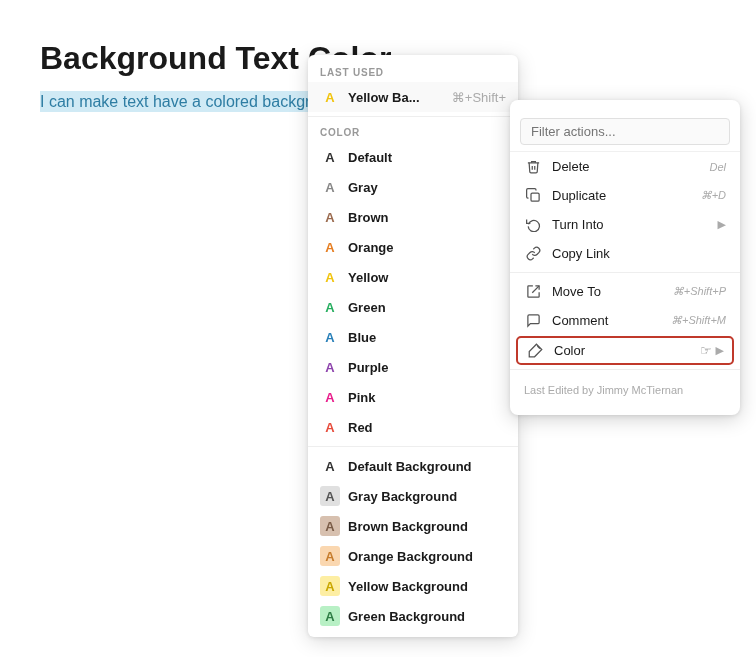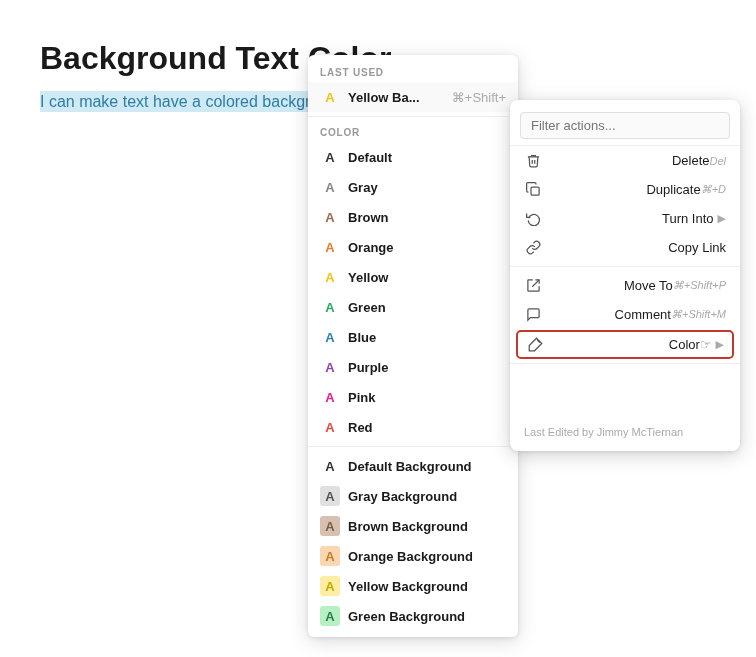--- a/index.html
+++ b/index.html
@@ -105,21 +105,21 @@
     
     .context-menu {
       position: absolute;
       top: 100px;
       left: 510px;
       width: 230px;
       background: #fff;
       border-radius: 8px;
       box-shadow: 0 4px 20px rgba(0,0,0,0.18), 0 1px 4px rgba(0,0,0,0.1);
       z-index: 20;
-      padding: 6px 0;
+      padding: 12px 0;
       overflow: hidden;
     }
 
     .filter-input-wrapper {
       padding: 6px 10px;
       border-bottom: 1px solid #f0f0f0;
     }
 
     .filter-input {
       width: 100%;
@@ -132,21 +132,20 @@
       background: #fafafa;
     }
 
     .ctx-item {
       display: flex;
       align-items: center;
       padding: 7px 14px;
       cursor: pointer;
       font-size: 14px;
       color: #1a1a1a;
-      text-align: right;
     }
 
     .ctx-item .ctx-icon {
       width: 18px;
       margin-right: 10px;
       color: #555;
       font-size: 15px;
       display: flex;
       align-items: center;
       justify-content: center;
@@ -186,21 +185,20 @@
     }
 
     .ctx-footer {
       padding: 8px 14px 4px;
     }
 
     .ctx-footer-text {
       font-size: 11px;
       color: #aaa;
       line-height: 1.5;
-      margin-top: 48px;
     }
 
     
     .letter-default { color: #333; background: transparent; }
     .letter-gray { color: #888; background: transparent; }
     .letter-brown { color: #9b6b4f; background: transparent; }
     .letter-orange { color: #e67e22; background: transparent; }
     .letter-yellow { color: #f1c40f; background: transparent; }
     .letter-green { color: #27ae60; background: transparent; }
     .letter-blue { color: #2980b9; background: transparent; }

